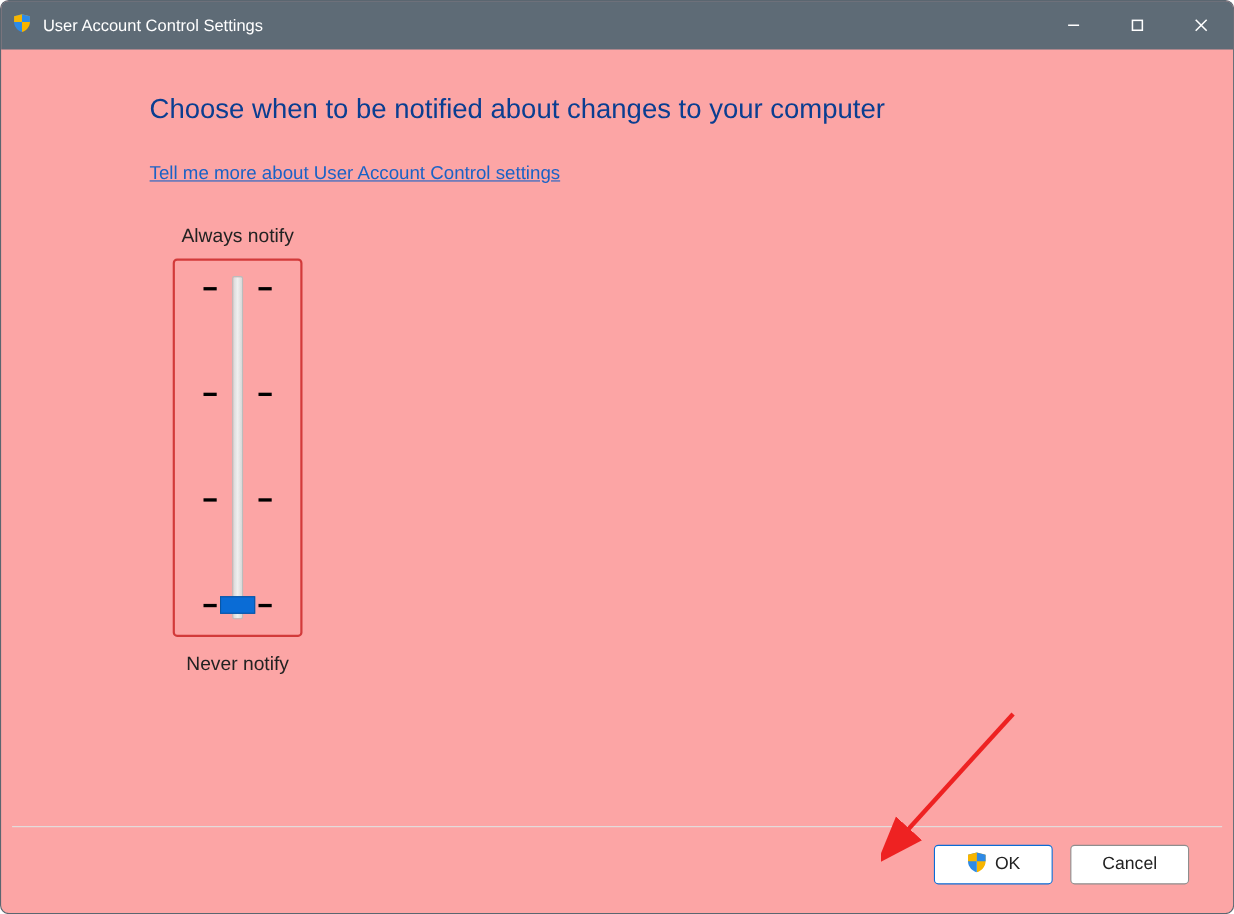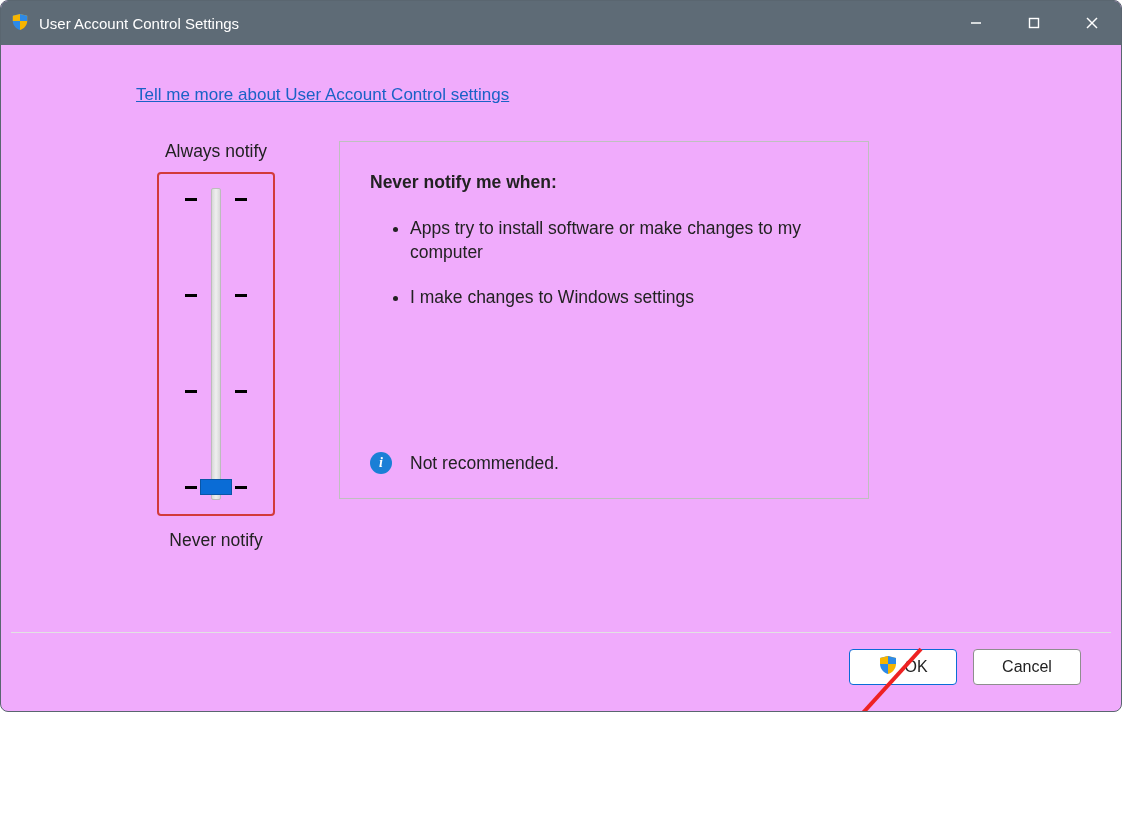--- a/index.html
+++ b/index.html
@@ -6,25 +6,25 @@
   body {
     font-family: "Segoe UI", Tahoma, sans-serif;
     background: #fff;
     width: 1122px;
     height: 831px;
     overflow: hidden;
     position: relative;
   }
   .window {
     width: 1122px;
-    height: 712px;
+    height: 831px;
     border: 1px solid #5a6670;
     border-radius: 8px;
     overflow: hidden;
-    background: #f0abfc;
+    background: #fca5a5;
     position: relative;
   }
   
   .titlebar {
     height: 44px;
     background: #5e6b76;
     display: flex;
     align-items: center;
     color: #fff;
     font-size: 15px;
@@ -196,20 +196,21 @@
       <div class="win-btn">
         <svg width="12" height="12">
             <line x1="1" y1="1" x2="11" y2="11" stroke="#fff" stroke-width="1.4"></line>
             <line x1="11" y1="1" x2="1" y2="11" stroke="#fff" stroke-width="1.4"></line>
           </svg>
       </div>
     </div>
   </div>
 
   <div class="content">
+    <h1 class="heading">Choose when to be notified about changes to your computer</h1>
     <a href="#" class="help-link">Tell me more about User Account Control settings</a>
 
     <div class="body-row">
 
       <div class="slider-col">
         <div class="label-top">Always notify</div>
         <div class="slider-box">
           <div class="track"></div>
           <div class="tick l t0"></div>
             <div class="tick r t0"></div>
@@ -217,33 +218,20 @@
             <div class="tick r t1"></div>
           <div class="tick l t2"></div>
             <div class="tick r t2"></div>
           <div class="tick l t3"></div>
             <div class="tick r t3"></div>
           <div class="thumb"></div>
         </div>
         <div class="label-bottom">Never notify</div>
       </div>
 
-      <div class="desc-panel">
-        <div class="desc-title">Never notify me when:</div>
-        <ul class="bullets">
-          <li>Apps try to install software or make changes to my computer</li>
-          <li>I make changes to Windows settings</li>
-        </ul>
-        <div class="status-row">
-          <div class="info-icon">
-              <span>i</span>
-            </div>
-          <span>Not recommended.</span>
-        </div>
-      </div>
     </div>
   </div>
 
   <div class="divider"></div>
 
   <div class="buttons">
     <button class="btn primary">
       <span class="shield-med">
         <svg viewBox="0 0 20 20">
           <path d="M10 1 L18 3 V9 C18 14 14 18 10 19 V1 Z" fill="#f7b500"></path>

